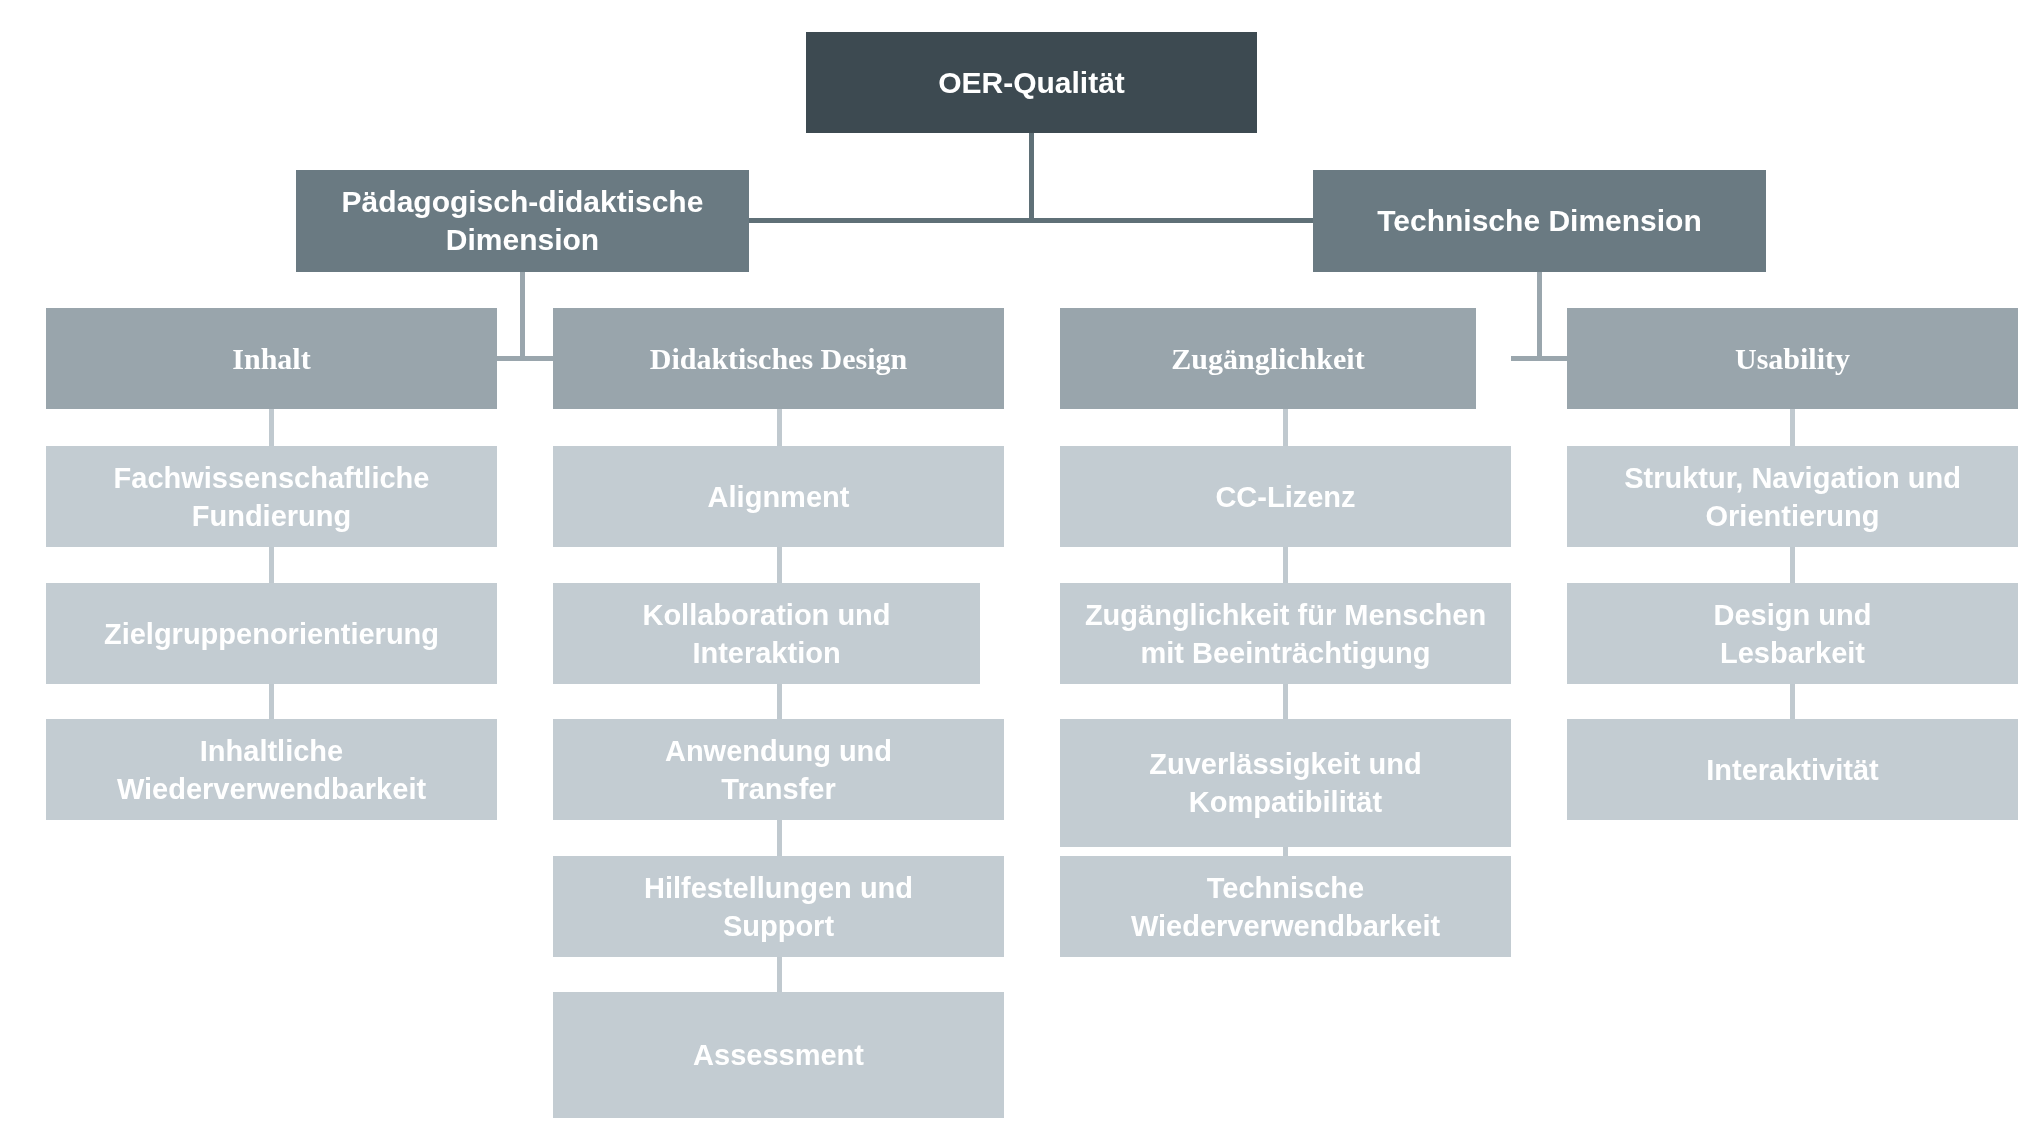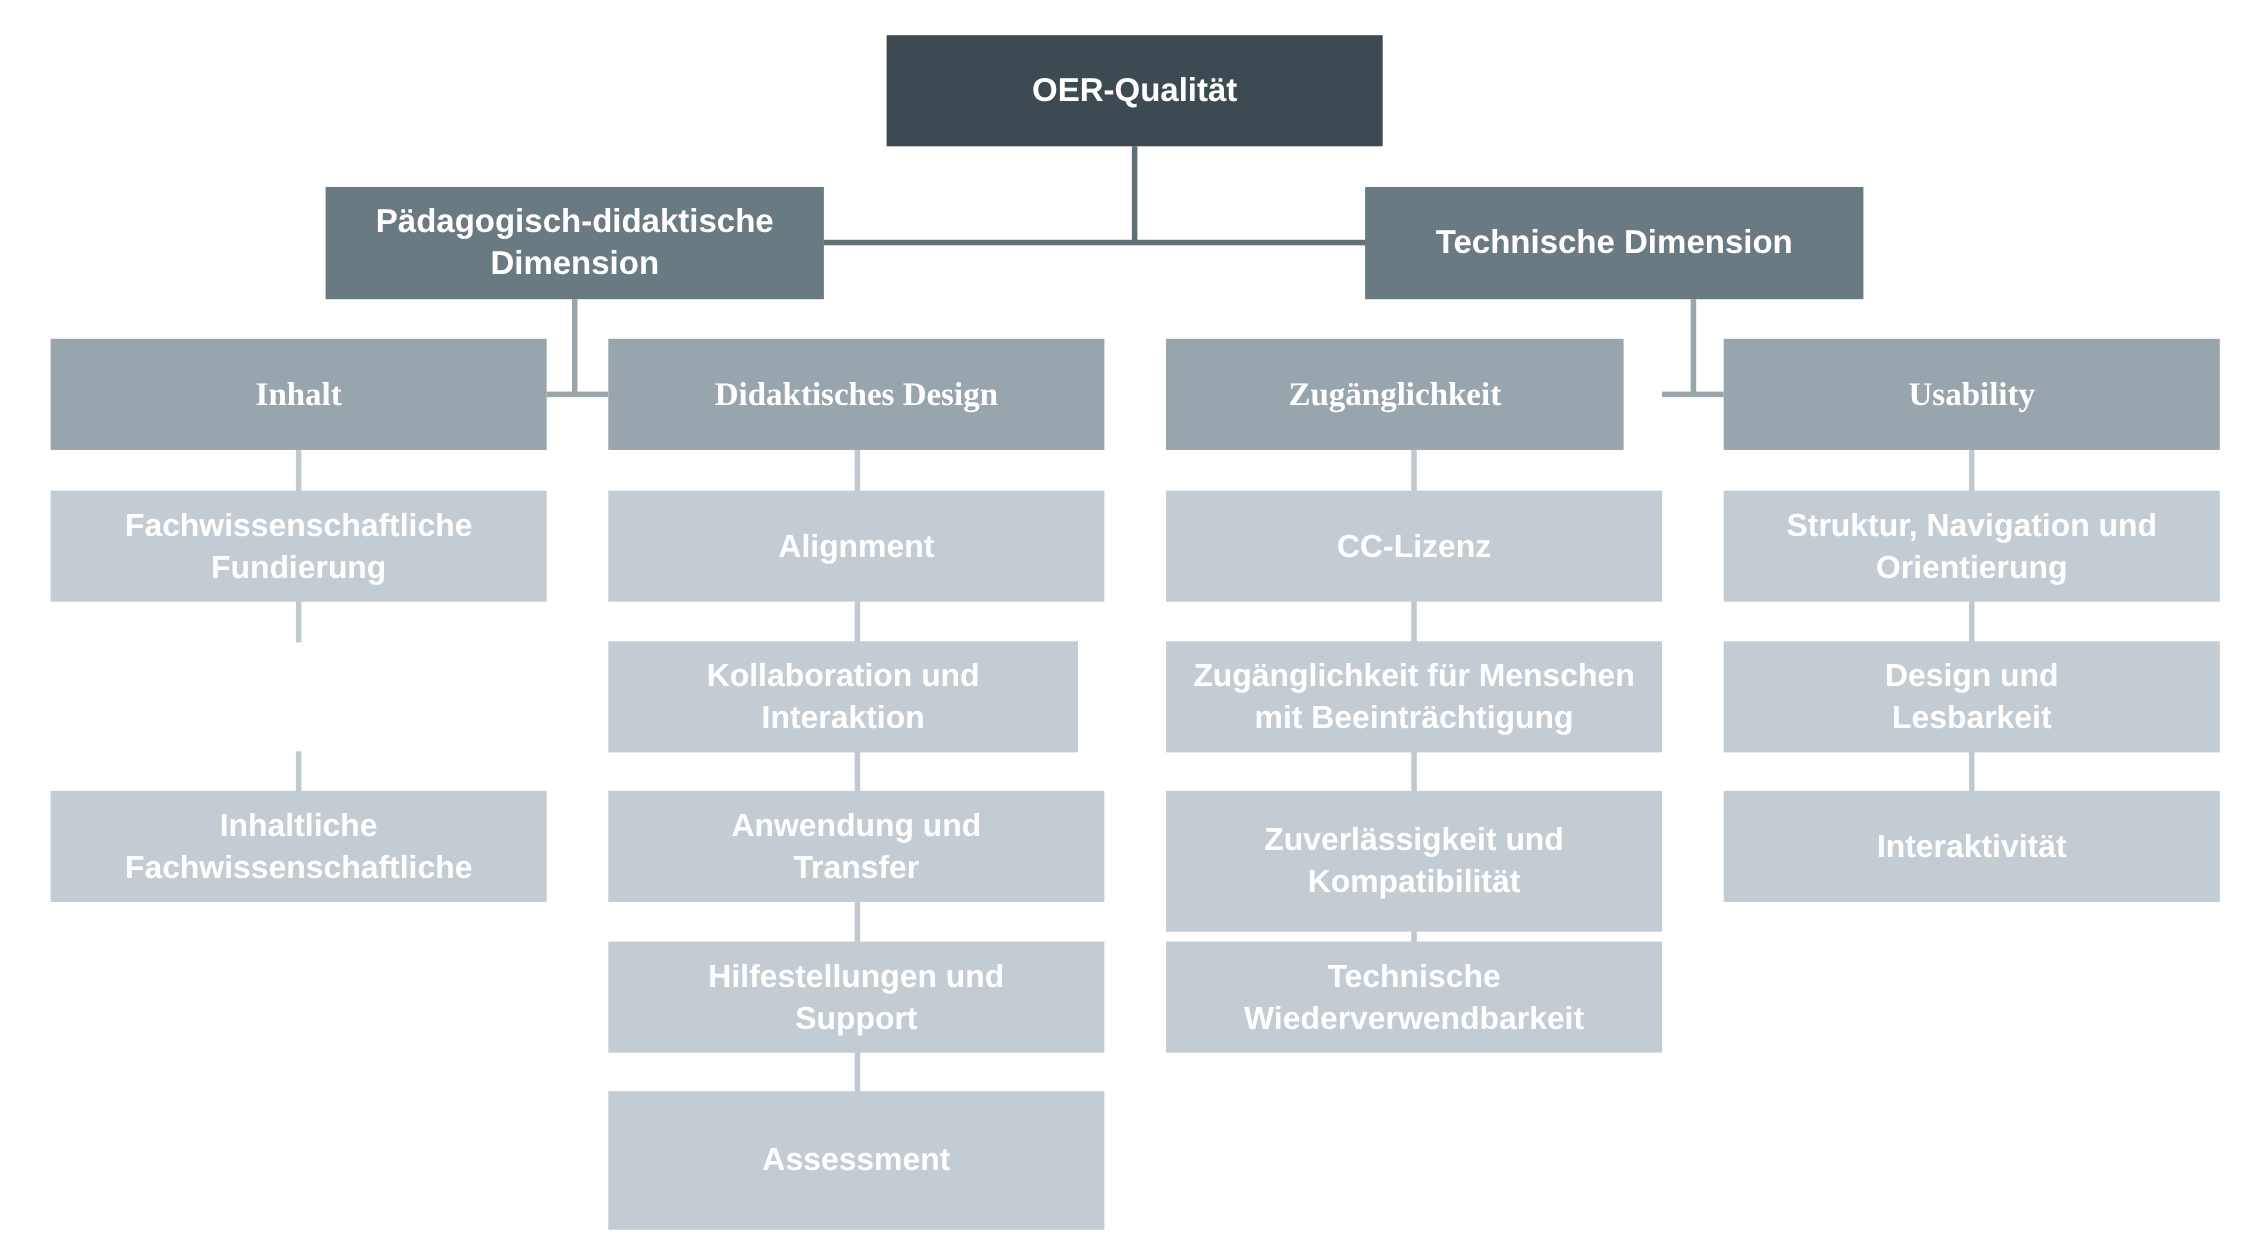--- a/index.html
+++ b/index.html
@@ -68,31 +68,32 @@
   <div class="con light" style="left:1269px;top:819px;width:5px;height:38px"></div>
 
   <div class="con light" style="left:1776px;top:408px;width:5px;height:39px"></div>
   <div class="con light" style="left:1776px;top:546px;width:5px;height:38px"></div>
   <div class="con light" style="left:1776px;top:683px;width:5px;height:37px"></div>
 
   <div class="node lvl1" style="left:792px;top:32px;width:451px;height:101px">OER-Qualität</div>
 
   <div class="node lvl2" style="left:282px;top:170px;width:453px;height:102px">Pädagogisch-didaktische
 Dimension</div>
-  <div class="node lvl2" style="left:1227px;top:170px;width:453px;height:102px">Technische Dimension</div>
+  <div class="node lvl2" style="left:1299px;top:170px;width:453px;height:102px">Technische Dimension</div>
 
   <div class="node lvl3" style="left:32px;top:308px;width:451px;height:101px">Inhalt</div>
   <div class="node lvl3" style="left:539px;top:308px;width:451px;height:101px">Didaktisches Design</div>
   <div class="node lvl3" style="left:1046px;top:308px;width:416px;height:101px">Zugänglichkeit</div>
   <div class="node lvl3" style="left:1553px;top:308px;width:451px;height:101px">Usability</div>
 
   <div class="node lvl4" style="left:32px;top:446px;width:451px;height:101px">Fachwissenschaftliche
 Fundierung</div>
+  <div class="node lvl4" style="left:32px;top:583px;width:451px;height:101px">Zielgruppenorientierung</div>
   <div class="node lvl4" style="left:32px;top:719px;width:451px;height:101px">Inhaltliche
-Fachwissenschaftliche</div>
+Wiederverwendbarkeit</div>
 
   <div class="node lvl4" style="left:539px;top:446px;width:451px;height:101px">Alignment</div>
   <div class="node lvl4" style="left:539px;top:583px;width:427px;height:101px">Kollaboration und
 Interaktion</div>
   <div class="node lvl4" style="left:539px;top:719px;width:451px;height:101px">Anwendung und
 Transfer</div>
   <div class="node lvl4" style="left:539px;top:856px;width:451px;height:101px">Hilfestellungen und
 Support</div>
   <div class="node lvl4" style="left:539px;top:992px;width:451px;height:126px">Assessment</div>
 

